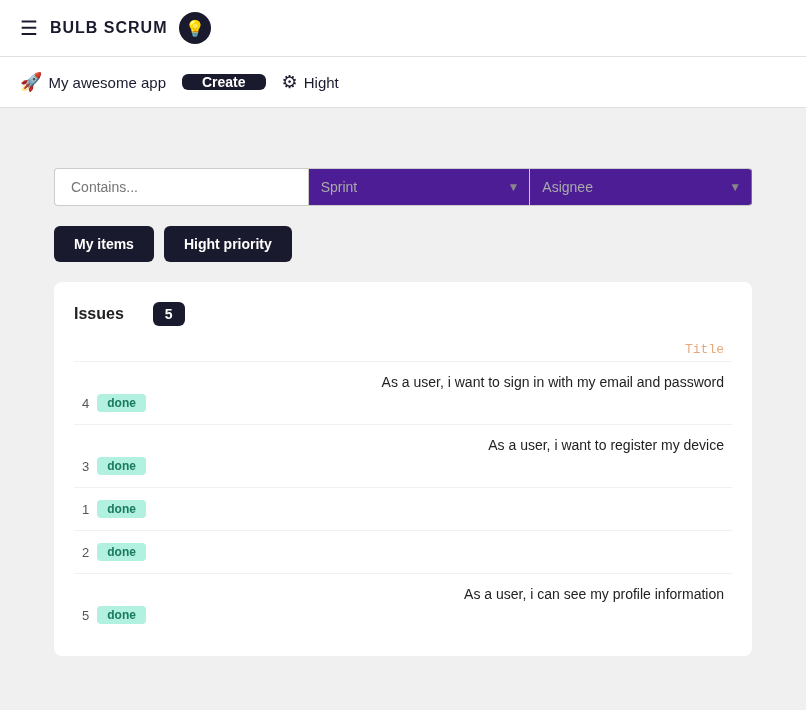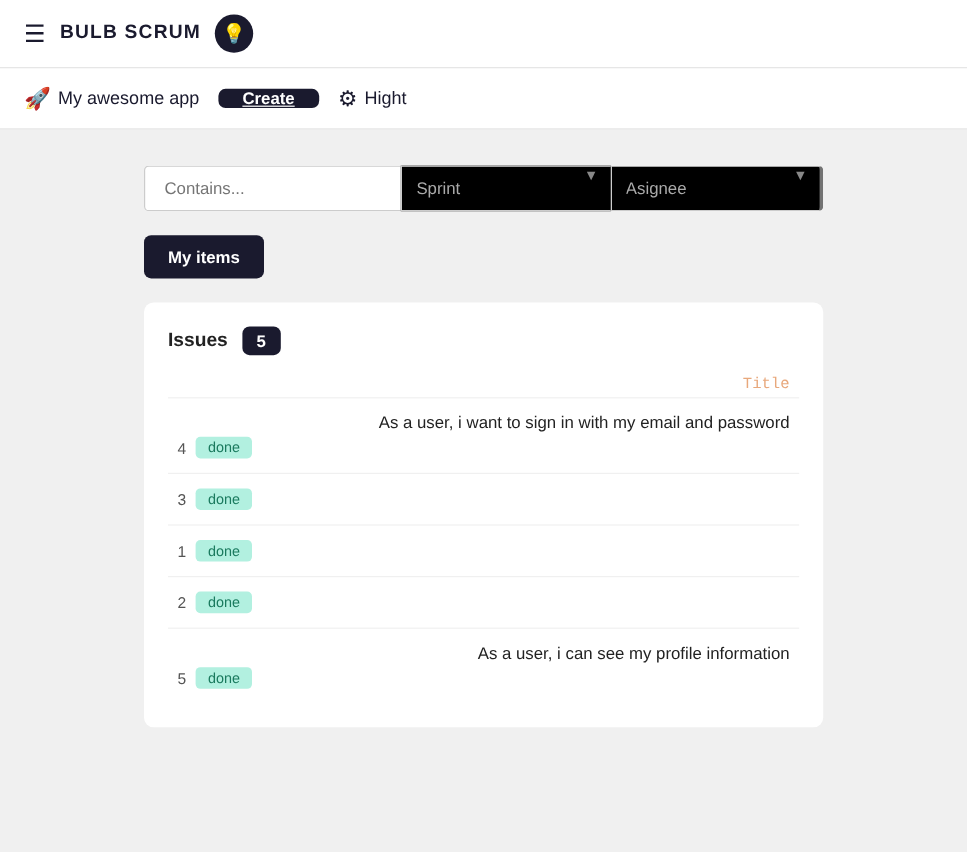--- a/index.html
+++ b/index.html
@@ -67,38 +67,38 @@
     }
     .toolbar-create-btn {
       background: #1a1a2e;
       color: #fff;
       border: none;
       border-radius: 6px;
       padding: 0 20px;
       font-size: 14px;
       font-weight: 600;
       cursor: pointer;
-      text-decoration: underline;
     }
     .toolbar-config-link {
       display: flex;
       align-items: center;
       gap: 6px;
       color: #1a1a2e;
       font-size: 15px;
       cursor: pointer;
     }
     .toolbar-config-link .gear-icon {
       font-size: 18px;
     }
 
     
     .main {
       background: #f0f0f0;
-      padding: 30px 120px;
+      padding: 30px 54px;
+      margin-top: 30px;
     }
 
     
     .filter-bar {
       display: flex;
       gap: 0;
       margin-bottom: 20px;
     }
     .filter-contains {
       flex: 1;
@@ -109,26 +109,26 @@
       color: #aaa;
       background: #fff;
       outline: none;
       border-radius: 4px 0 0 4px;
     }
     .filter-select-wrapper {
       position: relative;
       flex: 1;
       border: 1px solid #ccc;
       border-right: none;
-      background: #000000;
-      display: flex;
-      align-items: flex-start;
+      background: #4c1d95;
+      display: flex;
+      align-items: center;
     }
     .filter-select-wrapper:last-child {
-      border-right: 3px solid #737373;
+      border-right: 1px solid #737373;
       border-radius: 0 4px 4px 0;
     }
     .filter-select-inner {
       width: 100%;
       border: none;
       padding: 10px 30px 10px 12px;
       font-size: 14px;
       color: #aaa;
       background: transparent;
       outline: none;
@@ -162,21 +162,21 @@
 
     
     .issues-section {
       background: #fff;
       border-radius: 8px;
       padding: 20px;
     }
     .issues-header {
       display: flex;
       align-items: center;
-      gap: 12px;
+      gap: 29px;
       margin-bottom: 16px;
     }
     .issues-label {
       font-size: 16px;
       font-weight: 600;
       color: #222;
     }
     .issues-count-badge {
       background: #1a1a2e;
       color: #fff;
@@ -213,21 +213,21 @@
     .issue-id {
       font-size: 13px;
       color: #555;
     }
     .issue-badge-done {
       background: #b2f0e0;
       color: #1a7a5e;
       border-radius: 4px;
       padding: 2px 10px;
       font-size: 12px;
-      font-weight: 400;
+      font-weight: 700;
     }
   </style>
 </head>
 <body>
 
 <div class="header">
   <span class="header-menu-icon">☰</span>
   <span class="header-title">BULB SCRUM</span>
   <div class="header-bulb">
     <span>💡</span>
@@ -259,38 +259,40 @@
     <div class="filter-select-wrapper">
       <select class="filter-select-inner">
         <option>Asignee</option>
       </select>
       <span class="filter-chevron">▼</span>
     </div>
   </div>
 
   <div class="toggle-buttons">
     <button class="toggle-btn">My items</button>
+    <button class="toggle-btn">Hight priority</button>
   </div>
 
   <div class="issues-section">
     <div class="issues-header">
       <span class="issues-label">Issues</span>
       <span class="issues-count-badge">5</span>
     </div>
     <div class="issues-title-col">Title</div>
 
     <div id="issues-list">
         <div class="issue-row">
       <div class="issue-text">As a user, i want to sign in with my email and password</div>
       <div class="issue-meta">
         <span class="issue-id">4</span>
         <span class="issue-badge-done">done</span>
       </div>
     </div>
         <div class="issue-row">
+      <div class="issue-text">As a user, i want to register my device</div>
       <div class="issue-meta">
         <span class="issue-id">3</span>
         <span class="issue-badge-done">done</span>
       </div>
     </div>
         <div class="issue-row">
       <div class="issue-meta">
         <span class="issue-id">1</span>
         <span class="issue-badge-done">done</span>
       </div>

